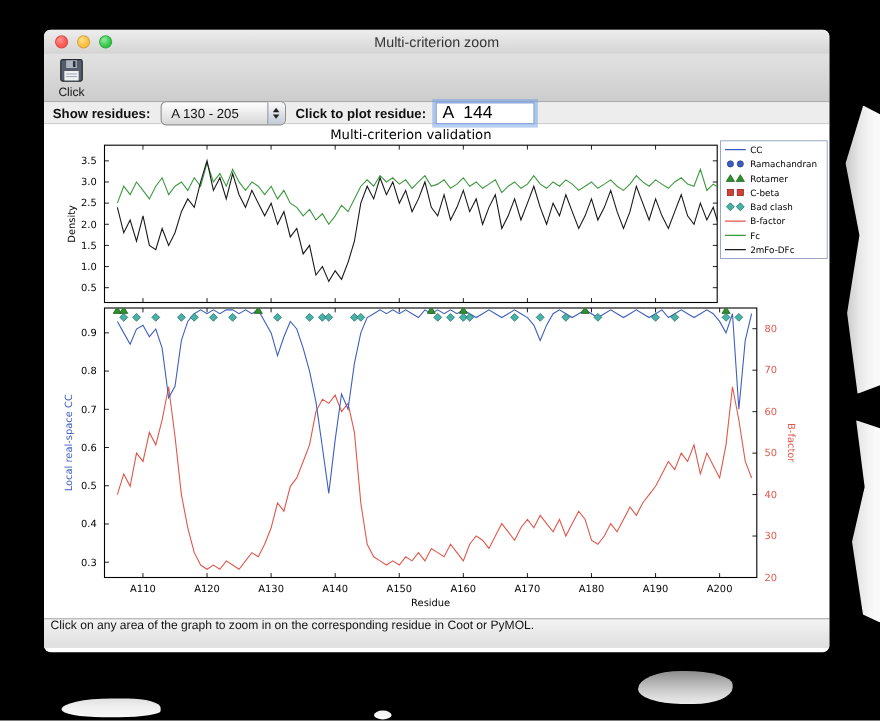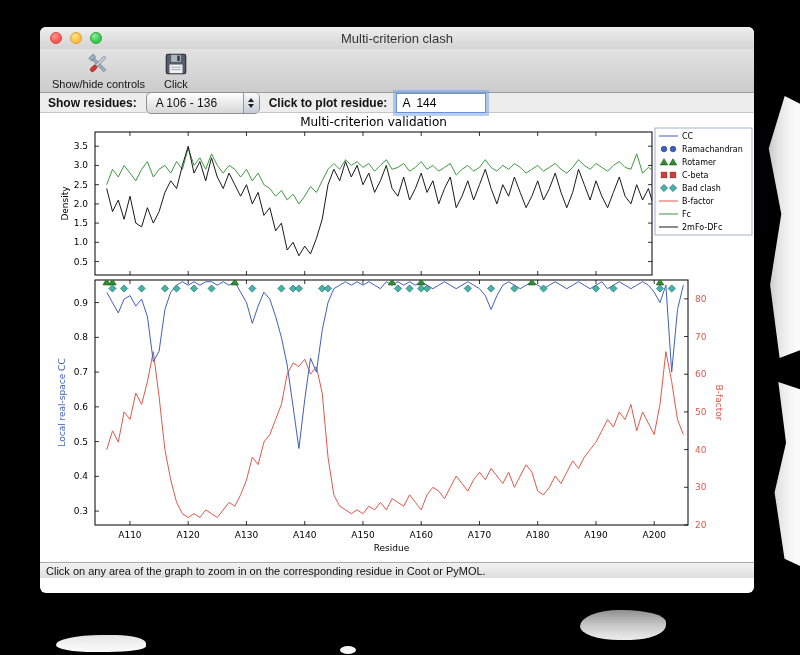--- a/index.html
+++ b/index.html
@@ -62,32 +62,32 @@
     width: 16px; border-left: 1px solid #979797;
     background: linear-gradient(#fbfbfb, #c3cad7);
     display: flex; flex-direction: column; align-items: center; justify-content: center;
   }
   .arrow-up   { width:0; height:0; border-left:3px solid transparent; border-right:3px solid transparent; border-bottom:4px solid #222; margin-bottom:2px; }
   .arrow-down { width:0; height:0; border-left:3px solid transparent; border-right:3px solid transparent; border-top:4px solid #222; }
   .zoominput {
     width: 90px; height: 20px;
     border: 1px solid #6b93d6;
     box-shadow: 0 0 0 3px rgba(110,160,230,0.5);
-    font-size: 12px; padding: 0 5px; background: #fff; outline: none;
+    font-size: 16px; padding: 0 5px; background: #fff; outline: none;
     font-family: "Liberation Sans", sans-serif;
   }
   
   .plotarea { height: 449px; background: #fff; }
   #figure { width: 714px; height: 449px; }
   
   .statusbar {
-    height: 16px;
+    height: 27px;
     border-top: 1px solid #aaaaaa;
     background: linear-gradient(#f3f3f3, #dedede);
-    display: flex; align-items: center; padding: 0 6px;
+    display: flex; align-items: flex-start; padding: 0 6px;
     font-size: 11px; color: #111;
   }
   
   .artifact { position: absolute; background: #fff; }
   #a1 { left: 766px; top: 96px;  width: 34px; height: 262px; clip-path: polygon(55% 0, 100% 3%, 100% 97%, 40% 100%, 12% 72%, 45% 45%, 8% 20%); }
   #a2 { left: 769px; top: 382px; width: 31px; height: 184px; clip-path: polygon(30% 0, 100% 4%, 100% 100%, 50% 96%, 18% 60%, 55% 33%); }
   #a3 { left: 56px;  top: 635px; width: 90px; height: 17px; border-radius: 60% 40% 50% 50% / 70% 60% 40% 50%; }
   #a4 { left: 580px; top: 610px; width: 86px; height: 30px; border-radius: 50% 55% 45% 50% / 60% 45% 55% 50%; }
   #a5 { left: 340px; top: 646px; width: 16px; height: 8px;  border-radius: 50%; }
 </style>
@@ -101,54 +101,41 @@
 <div class="artifact" id="a5"></div>
 
 <div class="window">
 
   <div class="titlebar">
     <div class="lights">
       <span class="light red"></span>
       <span class="light yellow"></span>
       <span class="light green"></span>
     </div>
-    <div class="title">Multi-criterion clash</div>
+    <div class="title">Multi-criterion zoom</div>
   </div>
 
   <div class="toolbar">
-    <div class="tool">
-      <svg width="26" height="26" viewBox="0 0 26 26">
-        <g transform="rotate(-45 13 13)">
-          <path d="M10.5 2.5 h6 v3 l-2 1.6 h-2 l-2 -1.6 z" fill="#9fb0c4" stroke="#5c6b7e" stroke-width="0.6"></path>
-          <rect x="11.7" y="6.5" width="2.8" height="16" fill="#9fb0c4" stroke="#5c6b7e" stroke-width="0.6"></rect>
-        </g>
-        <g transform="rotate(45 13 13)">
-          <rect x="11.7" y="3" width="2.6" height="12.8" fill="#c6cdd8" stroke="#6a7686" stroke-width="0.6"></rect>
-          <rect x="10.9" y="15.5" width="4.2" height="7.5" rx="2" fill="#d23b2f" stroke="#8c2015" stroke-width="0.6"></rect>
-        </g>
-      </svg>
-      <span>Show/hide controls</span>
-    </div>
     <div class="tool">
       <svg width="26" height="26" viewBox="0 0 24 24">
         <rect x="3" y="3" width="18" height="18" rx="1.5" fill="#565d6a" stroke="#23272e" stroke-width="1"></rect>
         <rect x="7.5" y="3.5" width="9" height="6.5" fill="#aeb6c2"></rect>
         <rect x="13.2" y="4.2" width="2.2" height="5" fill="#2c323c"></rect>
         <rect x="6" y="12.5" width="12" height="8" fill="#eef0f2"></rect>
         <line x1="7.5" y1="15" x2="16.5" y2="15" stroke="#9aa2ae" stroke-width="0.8"></line>
         <line x1="7.5" y1="17.2" x2="16.5" y2="17.2" stroke="#9aa2ae" stroke-width="0.8"></line>
       </svg>
       <span>Click</span>
     </div>
   </div>
 
   <div class="controls">
     <span class="lbl">Show residues:</span>
     <div class="popup">
-      <span class="val">A 106 - 136</span>
+      <span class="val">A 130 - 205</span>
       <span class="stepper">
         <span class="arrow-up"></span>
           <span class="arrow-down"></span>
       </span>
     </div>
     <span class="lbl">Click to plot residue:</span>
     <input class="zoominput" type="text" value="A  144" style="">
   </div>
 
   <div class="plotarea">

